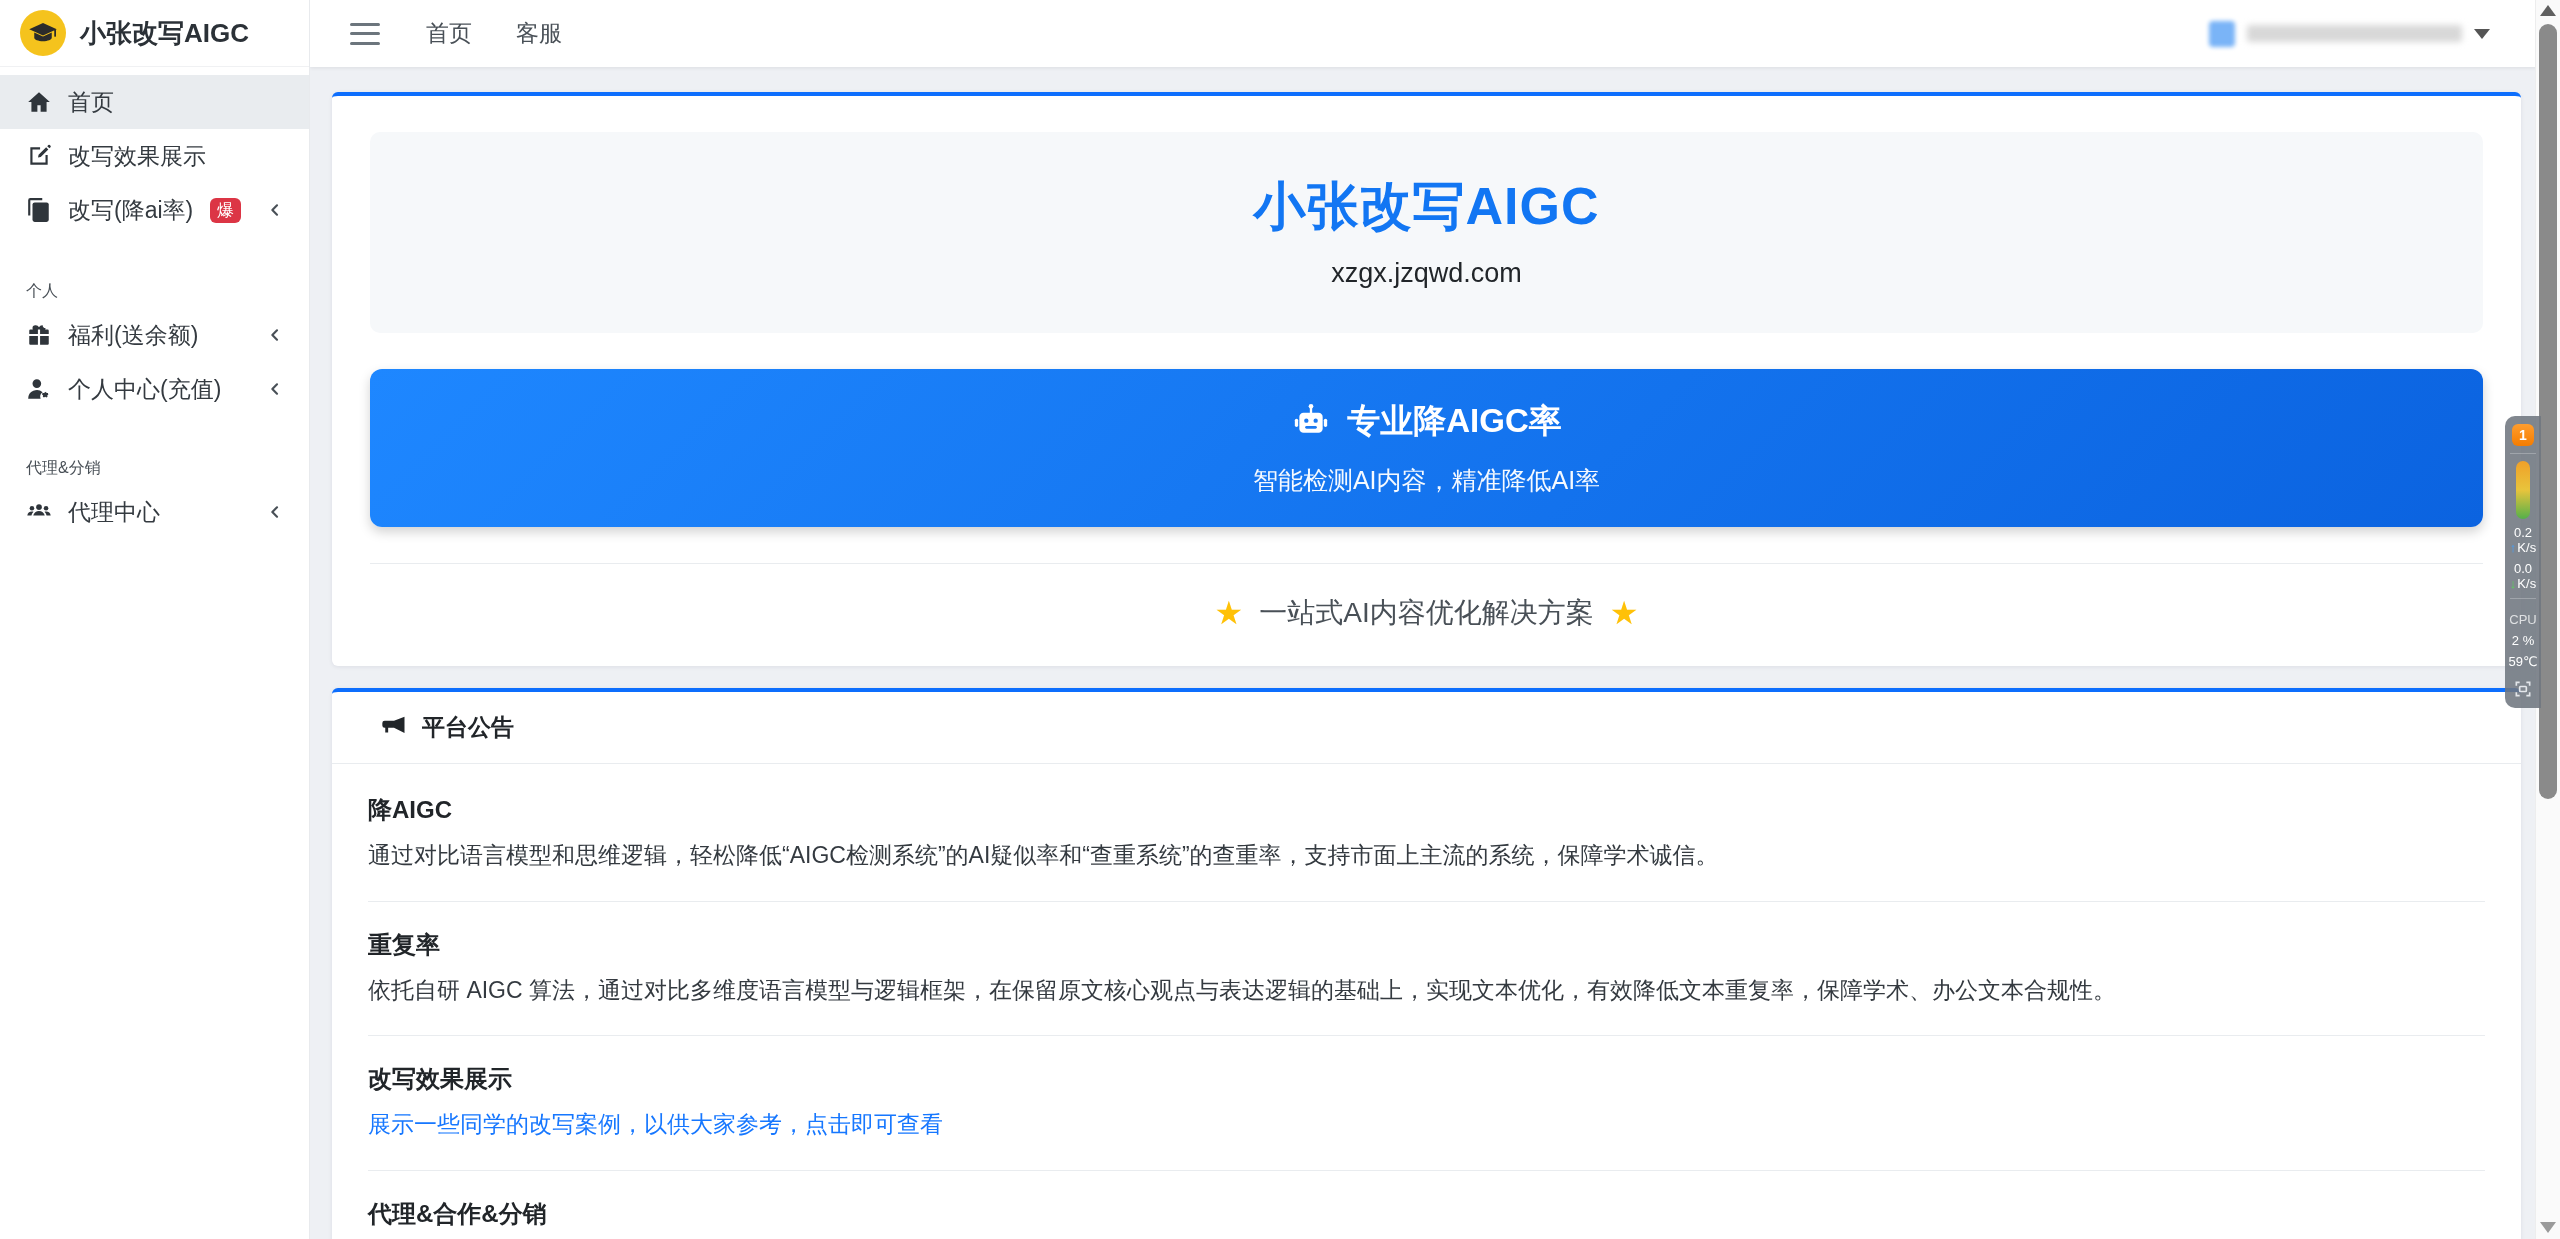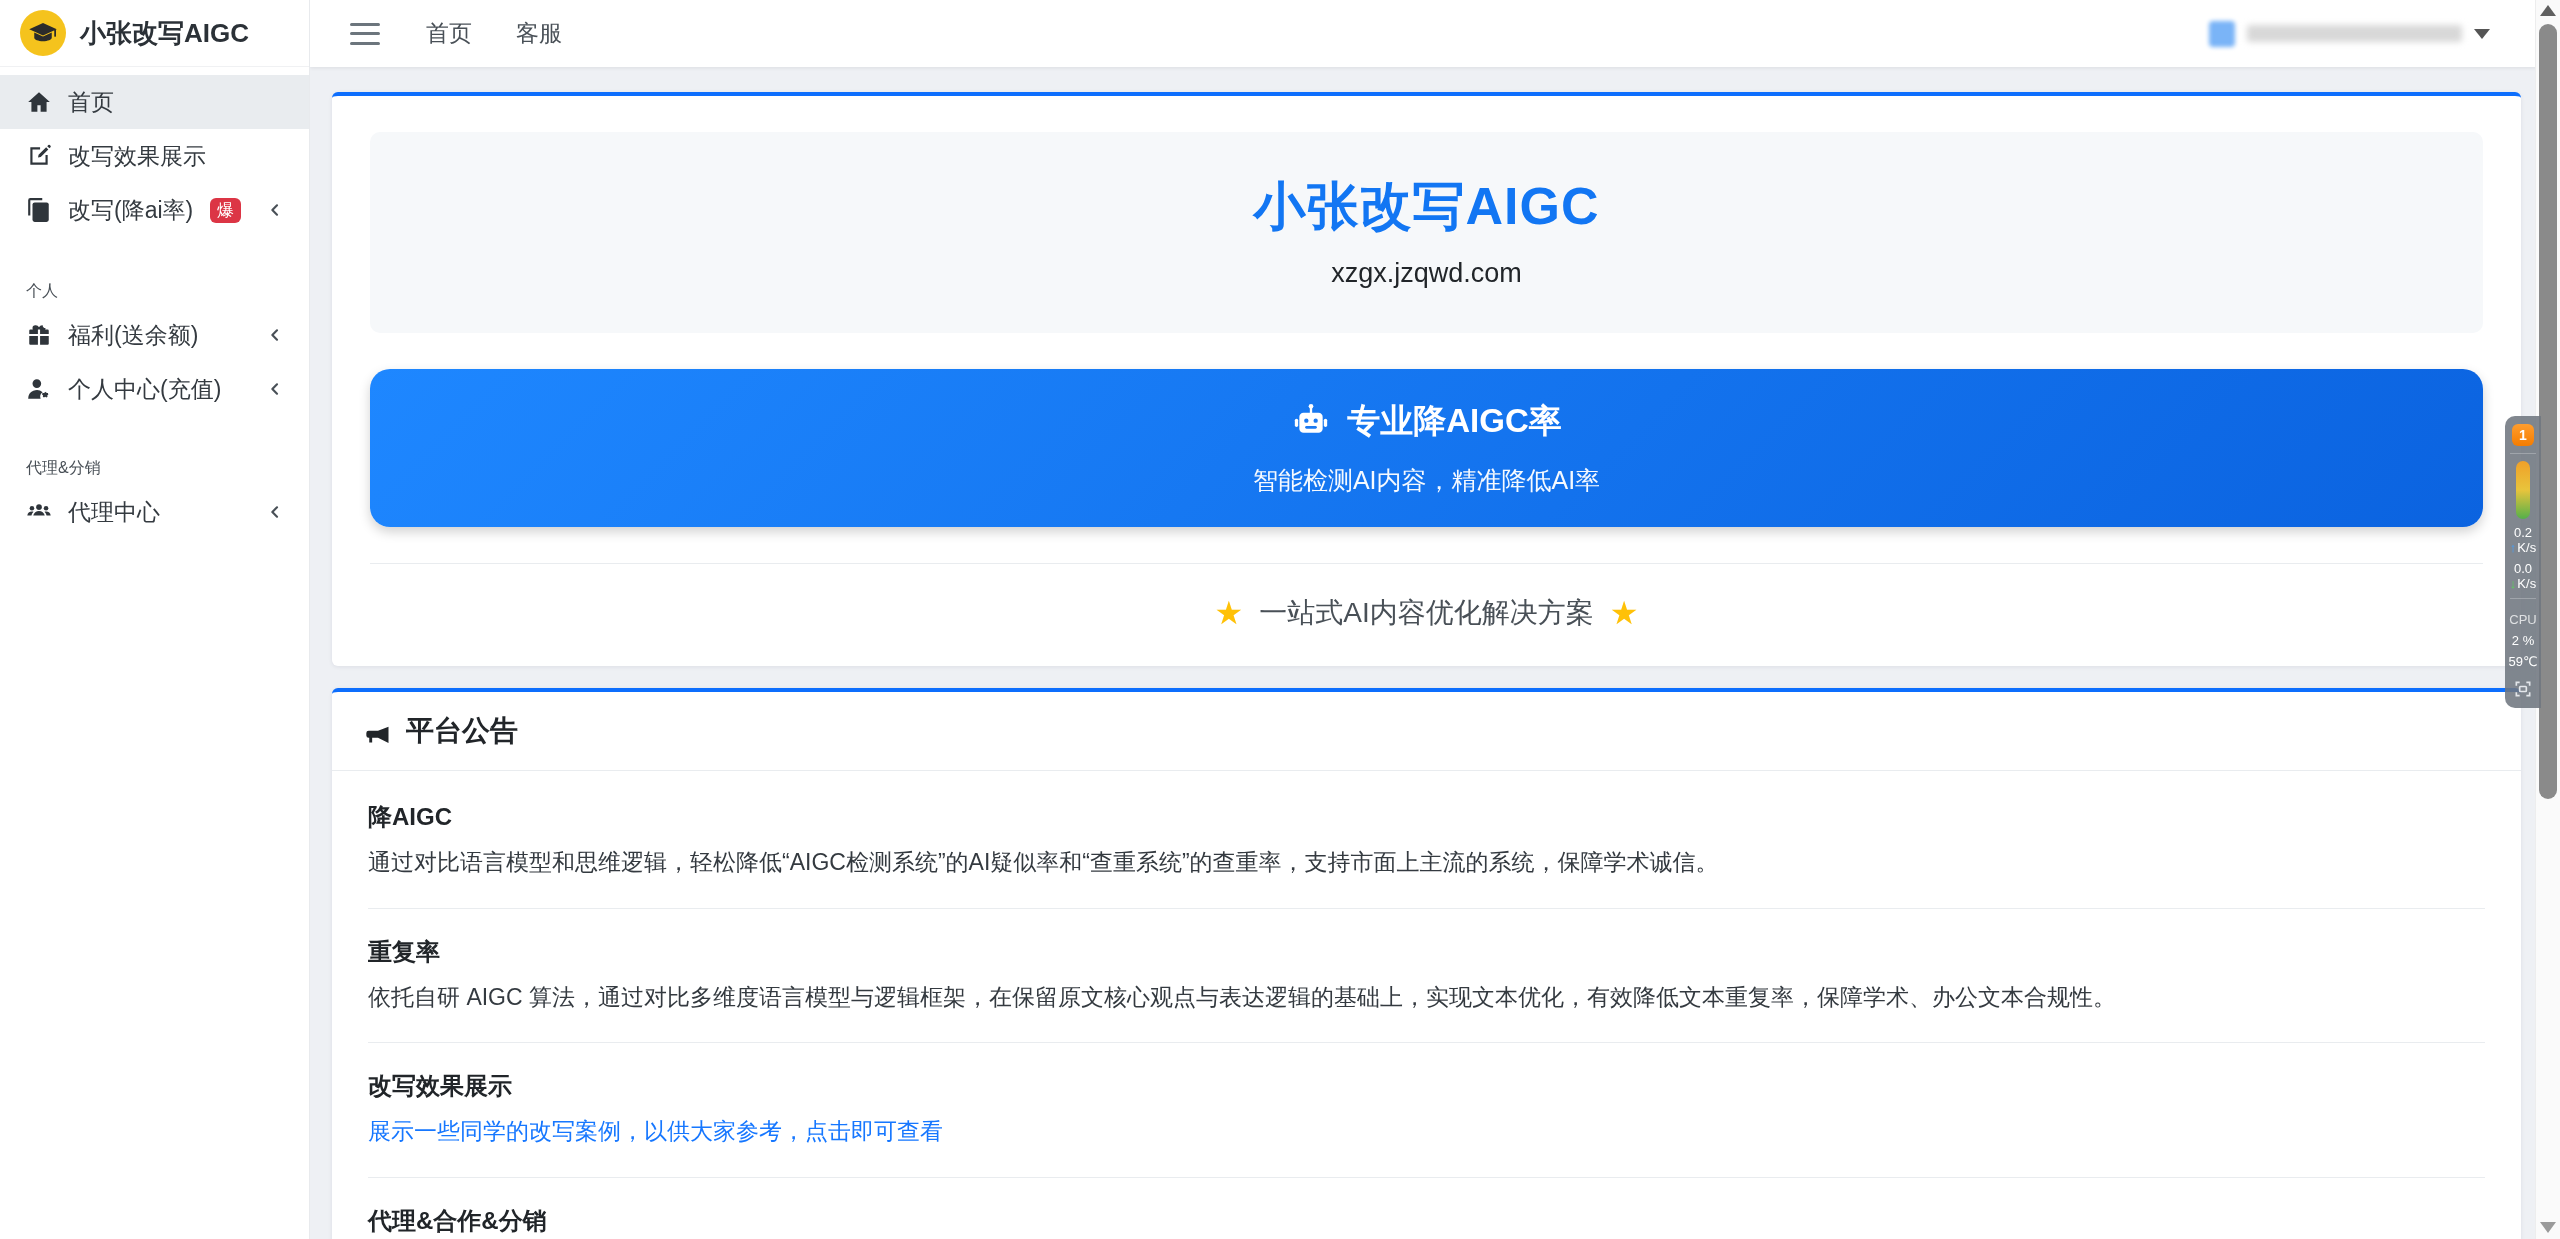--- a/index.html
+++ b/index.html
@@ -45,38 +45,38 @@
   
   .main { position:absolute; left:310px; right:0; top:67px; bottom:0; background:#eef0f4;
     padding:25px 39px 0 22px; overflow:hidden; }
   .card { background:#fff; border-radius:6px; border-top:4px solid #0d6efd;
     box-shadow:0 1px 4px rgba(20,30,60,.08); }
   .hero-card { padding:36px 38px 28px; }
   .hero-banner { background:#f6f8fa; border-radius:10px; text-align:center; padding:40px 0 44px; }
   .hero-title { font-size:52px; font-weight:700; color:#1276f3; letter-spacing:1px; }
   .hero-sub { font-size:27px; color:#212529; margin-top:16px; }
   .feature-row { display:flex; gap:22px; margin-top:36px; }
-  .feature { flex:1 1 0; height:158px; border-radius:20px; color:#fff; text-align:center;
+  .feature { flex:1 1 0; height:158px; border-radius:12px; color:#fff; text-align:center;
     display:flex; flex-direction:column; justify-content:center; gap:20px; cursor:pointer;
     box-shadow:0 5px 12px rgba(0,0,0,.18); }
   .feature.blue  { background:linear-gradient(135deg,#1e87ff,#0b63e0); }
   .feature.green { background:linear-gradient(135deg,#35b155,#219a41); }
   .feature-title { font-size:33px; font-weight:700; display:flex; align-items:center;
     justify-content:center; gap:16px; }
   .feature-sub { font-size:25px; color:rgba(255,255,255,.96); }
   .f-icon { width:40px; height:40px; }
   .tag-divider { border:none; border-top:1px solid #e9ecef; margin:36px 0 0; }
   .tagline { text-align:center; padding:30px 0 6px; font-size:28px; color:#495057;
     display:flex; align-items:center; justify-content:center; gap:16px; }
   .star { color:#ffc107; font-size:32px; line-height:1; }
 
   
   .announce-card { margin-top:22px; height:700px; overflow:hidden; }
-  .announce-head { display:flex; align-items:flex-end; gap:14px; padding:20px 32px;
-    border-bottom:1px solid #e9ecef; font-size:28px; font-weight:600; color:#212529; }
+  .announce-head { display:flex; align-items:flex-start; gap:14px; padding:20px 48px;
+    border-bottom:1px solid #e9ecef; font-size:23px; font-weight:600; color:#212529; }
   .mega-icon { width:28px; height:28px; color:#212529; }
   .announce-body { padding:30px 36px; }
   .a-title { font-size:24px; font-weight:700; color:#212529; margin-bottom:12px; }
   .a-text { font-size:23px; color:#343a40; line-height:1.55; }
   .a-link { color:#1677ff; cursor:pointer; }
   .a-hr { border:none; border-top:1px solid #e9ecef; margin:27px 0; }
 
   
   .scrollbar { position:absolute; right:0; top:0; bottom:0; width:25px; background:#fafafa;
     border-left:1px solid #ededed; z-index:40; }

